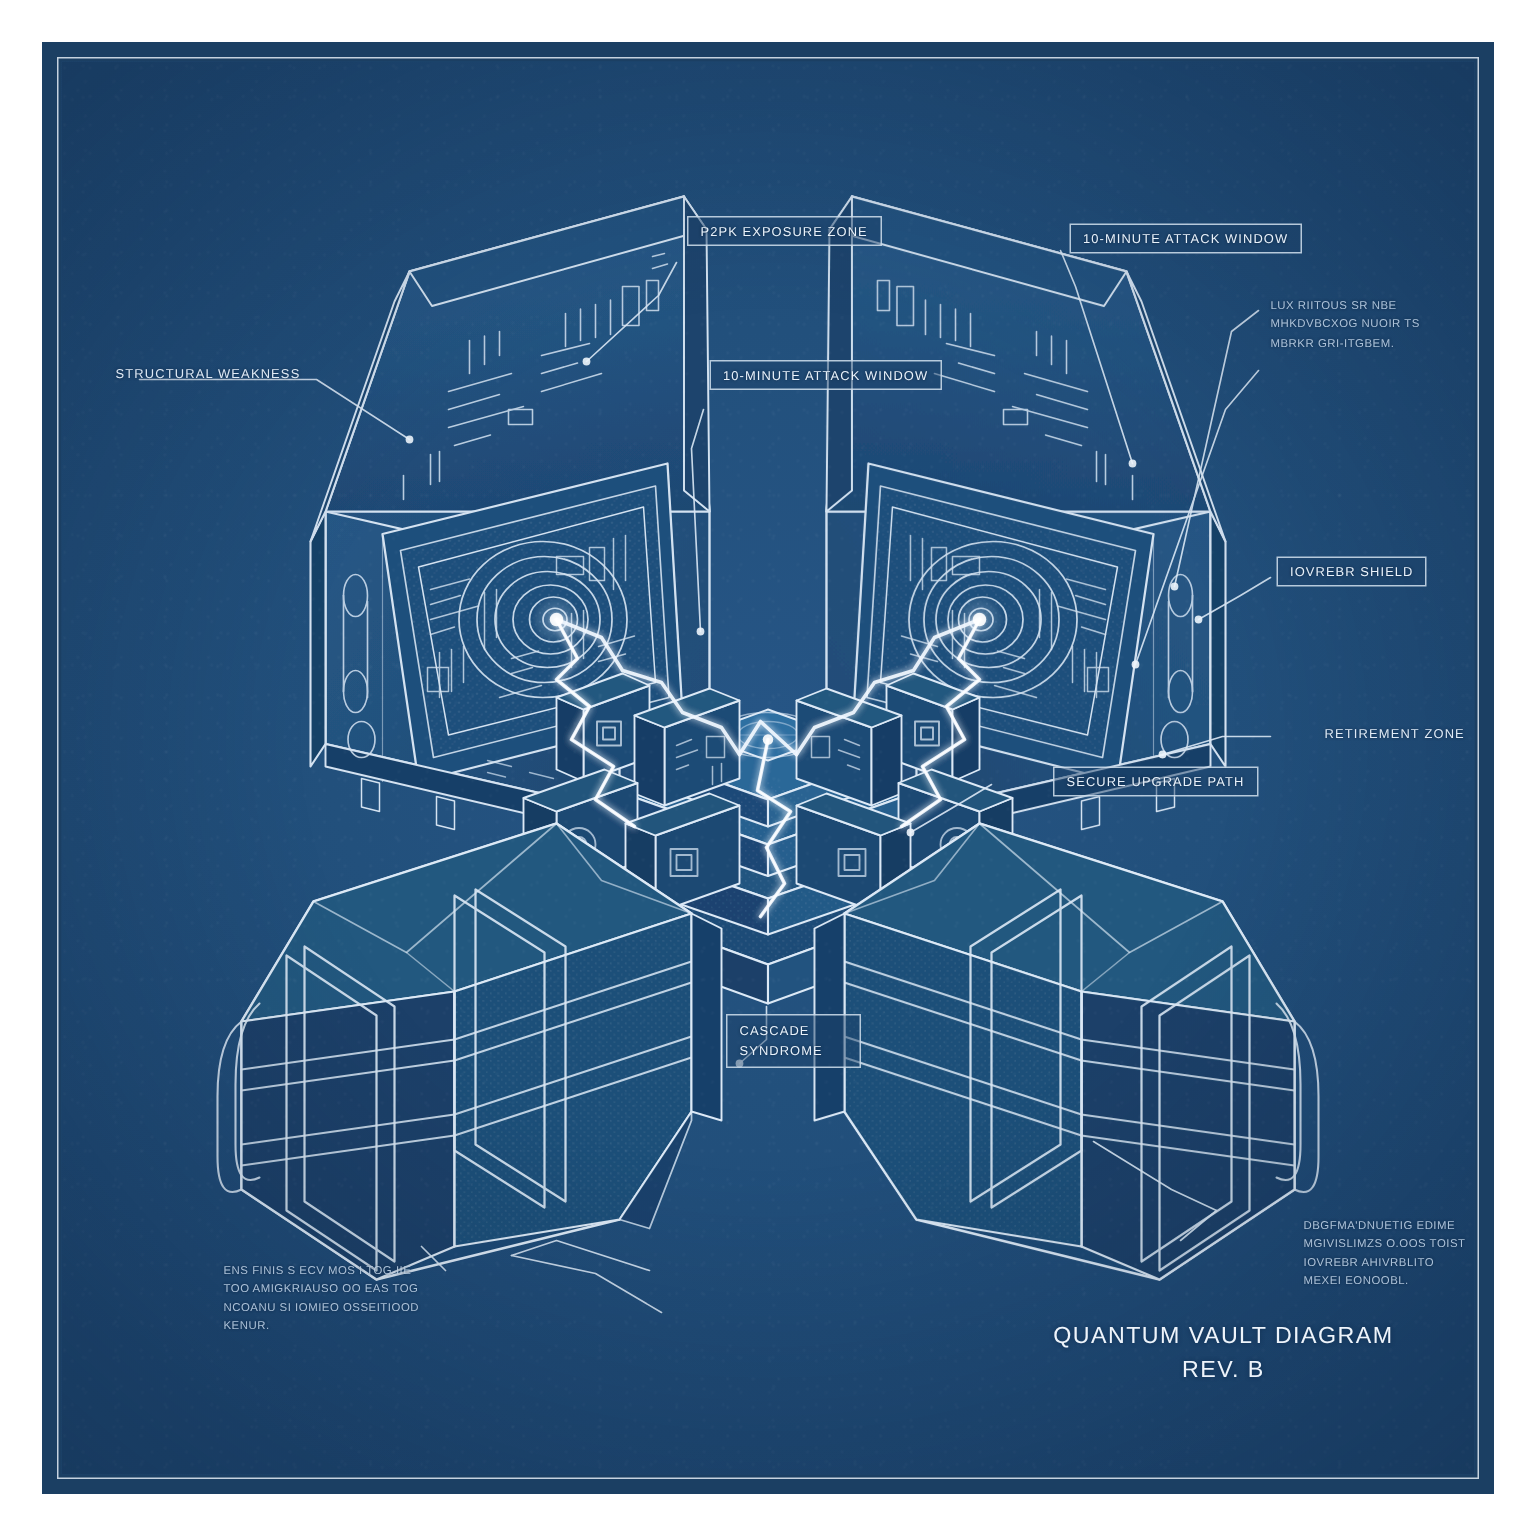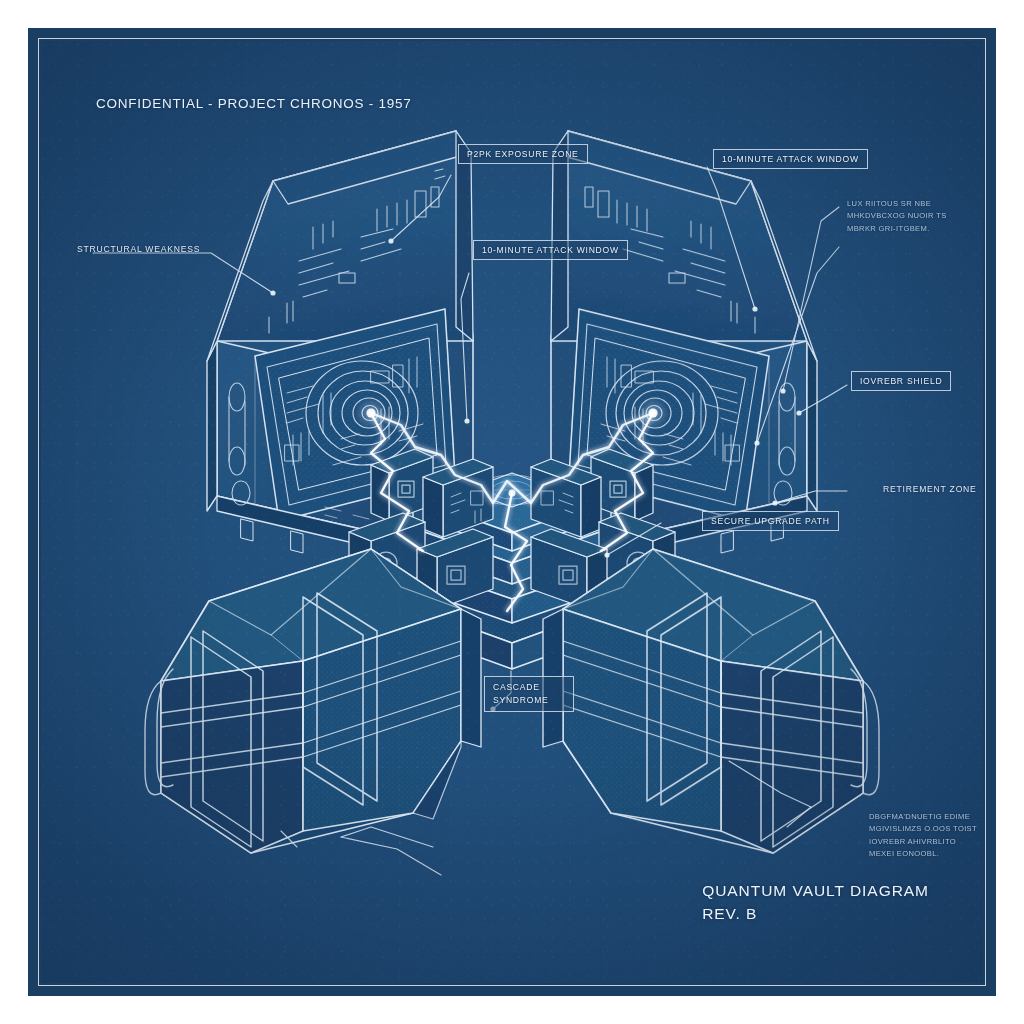--- a/index.html
+++ b/index.html
@@ -56,21 +56,21 @@
   .hdr{
     position:absolute;z-index:50;
     color:#e8f1fa;letter-spacing:.055em;
     font-size:13.5px;font-weight:400;
     text-shadow:0 0 3px rgba(10,30,55,.55);
     white-space:nowrap;
   }
   #header-text{left:55px;top:55px;}
   #title-block{
     position:absolute;right:54px;bottom:58px;z-index:50;
-    text-align:left;color:#eef4fb;letter-spacing:.06em;
+    text-align:center;color:#eef4fb;letter-spacing:.06em;
     text-shadow:0 0 3px rgba(10,30,55,.5);
   }
   #title-block .t1{font-size:15.5px;line-height:1.5;}
   #title-block .t2{font-size:15.5px;line-height:1.5;}
 
   .callout{
     position:absolute;z-index:50;
     border:1.1px solid rgba(222,235,248,.80);
     background:rgba(29,66,104,.46);
     color:#e9f2fb;
@@ -541,21 +541,20 @@
           <circle cx="734" cy="462" r="2.6"></circle>
           <circle cx="566" cy="514" r="2.6"></circle>
           <circle cx="452" cy="668" r="2.6"></circle>
         </g>
       </g>
     </svg>
 
     <div id="grain"></div>
     <div id="vig"></div>
 
-    <div class="hdr" id="header-text">CONFIDENTIAL - PROJECT CHRONOS - 1957</div>
 
     <div class="plainlabel blurred" style="left:36px;top:203px;">STRUCTURAL WEAKNESS</div>
 
     <div class="callout blurred" style="left:417px;top:103px;">P2PK EXPOSURE ZONE</div>
 
     <div class="callout blurred" style="left:432px;top:199px;">10-MINUTE ATTACK WINDOW</div>
 
     <div class="callout blurred" style="left:672px;top:108px;">10-MINUTE ATTACK WINDOW</div>
 
     <div class="note blurred" style="left:806px;top:157px;width:150px;">LUX RIITOUS SR NBE
@@ -566,20 +565,24 @@
 
     <div class="plainlabel blurred" style="left:842px;top:443px;">RETIREMENT ZONE</div>
 
     <div class="callout blurred" style="left:628px;top:470px;margin-left:33px;">SECURE UPGRADE PATH</div>
 
     <div class="callout two blurred" style="left:443px;top:635px;width:72px;">
       <span>CASCADE</span><br>
       <span>SYNDROME</span>
     </div>
 
+    <div class="note blurred" style="left:108px;top:800px;width:210px;">ENS FINIS S ECV MOS I TOG IIE
+TOO AMIGKRIAUSO OO EAS TOG
+NCOANU SI IOMIEO OSSEITIOOD
+KENUR.</div>
 
     <div class="note blurred" style="left:828px;top:770px;width:172px;">DBGFMA'DNUETIG EDIME
 MGIVISLIMZS O.OOS TOIST
 IOVREBR AHIVRBLITO
 MEXEI EONOOBL.</div>
 
     <div id="title-block">
       <div class="t1">QUANTUM VAULT DIAGRAM</div>
       <div class="t2">REV. B</div>
     </div>

